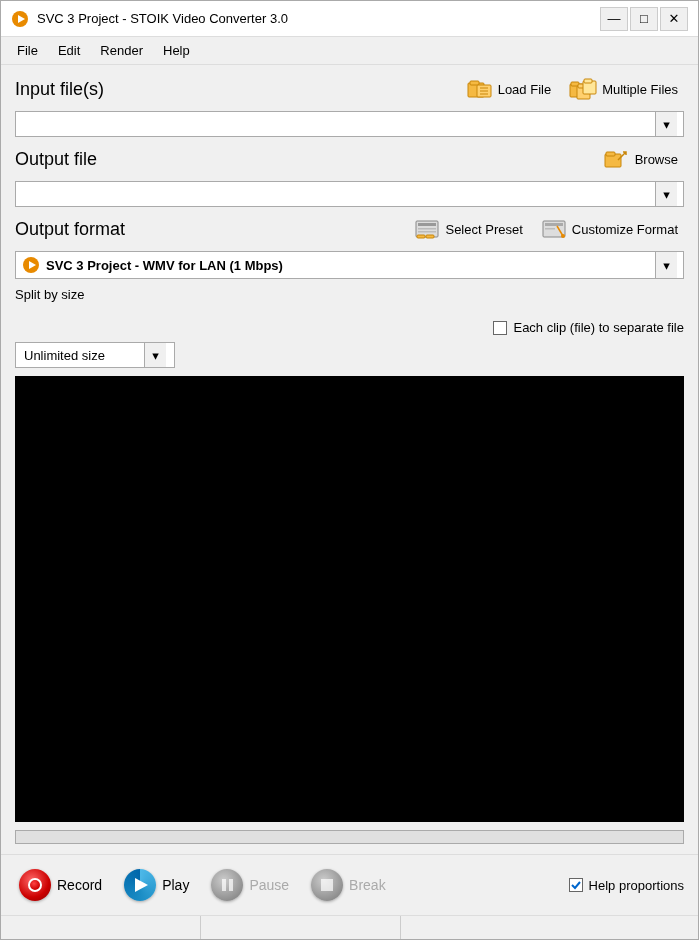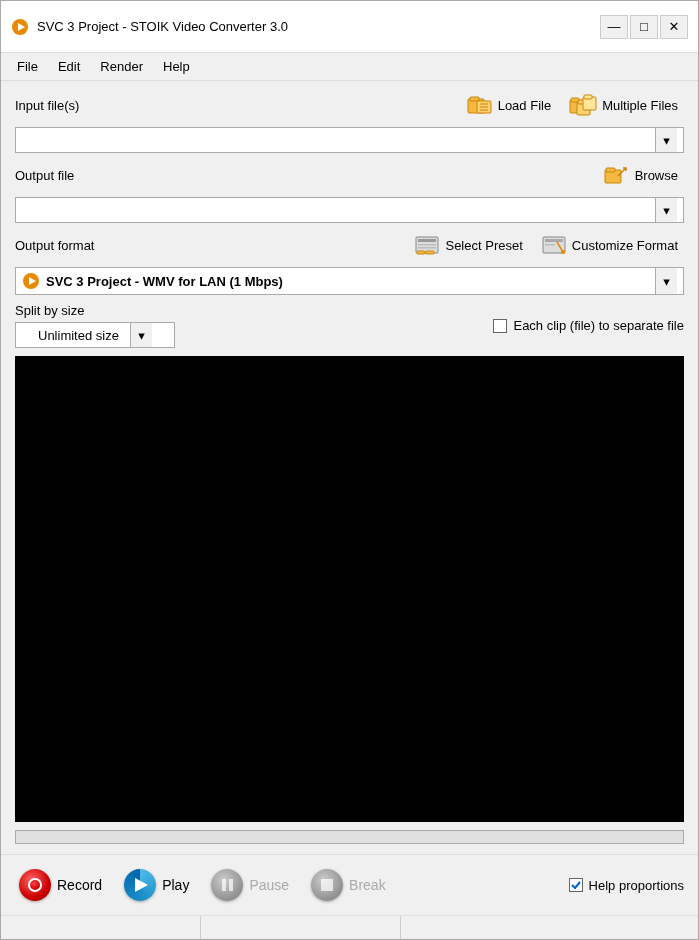--- a/index.html
+++ b/index.html
@@ -20,21 +20,21 @@
       display: flex;
       flex-direction: column;
     }
     
     .title-bar {
       background: #fff;
       display: flex;
       align-items: center;
       padding: 6px 10px;
       border-bottom: 1px solid #ddd;
-      height: 52px;
+      height: 36px;
       flex-shrink: 0;
     }
     .title-bar-icon {
       width: 18px;
       height: 18px;
       margin-right: 8px;
       flex-shrink: 0;
     }
     .title-bar-text {
       flex: 1;
@@ -82,21 +82,21 @@
       gap: 8px;
       overflow: hidden;
     }
     
     .row-label-toolbar {
       display: flex;
       align-items: center;
       justify-content: space-between;
     }
     .label-text {
-      font-size: 13px;
+      font-size: 18px;
       font-weight: normal;
     }
     .toolbar-buttons {
       display: flex;
       align-items: center;
       gap: 6px;
     }
     .toolbar-btn {
       display: flex;
       align-items: center;
@@ -171,21 +171,22 @@
     .split-label {
       font-size: 13px;
     }
     .size-combo {
       width: 160px;
       height: 26px;
       background: #fff;
       border: 1px solid #aaa;
       display: flex;
       align-items: center;
-      padding: 0 22px;
+      padding: 0 8px;
+      margin-top: 36px;
     }
     .size-combo span {
       flex: 1;
       font-size: 13px;
     }
     .checkbox-row {
       display: flex;
       align-items: center;
       gap: 6px;
     }

